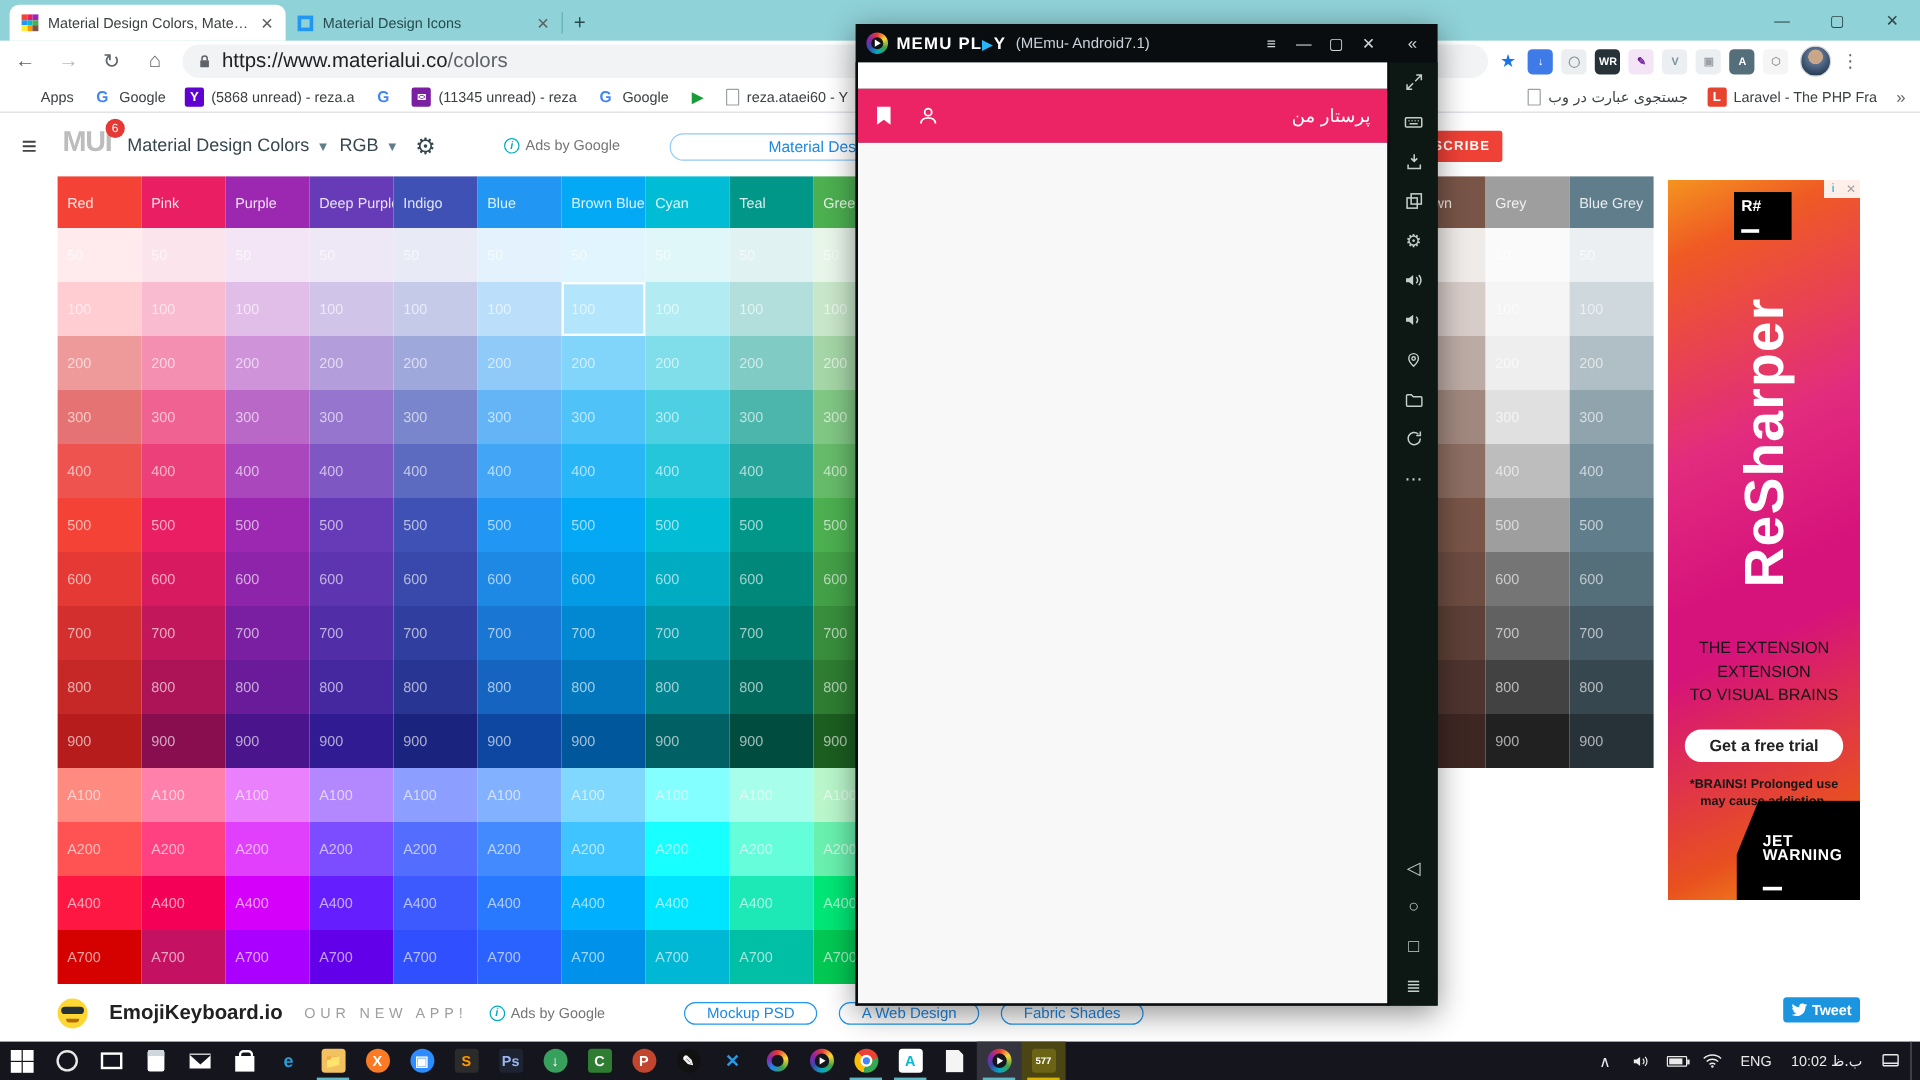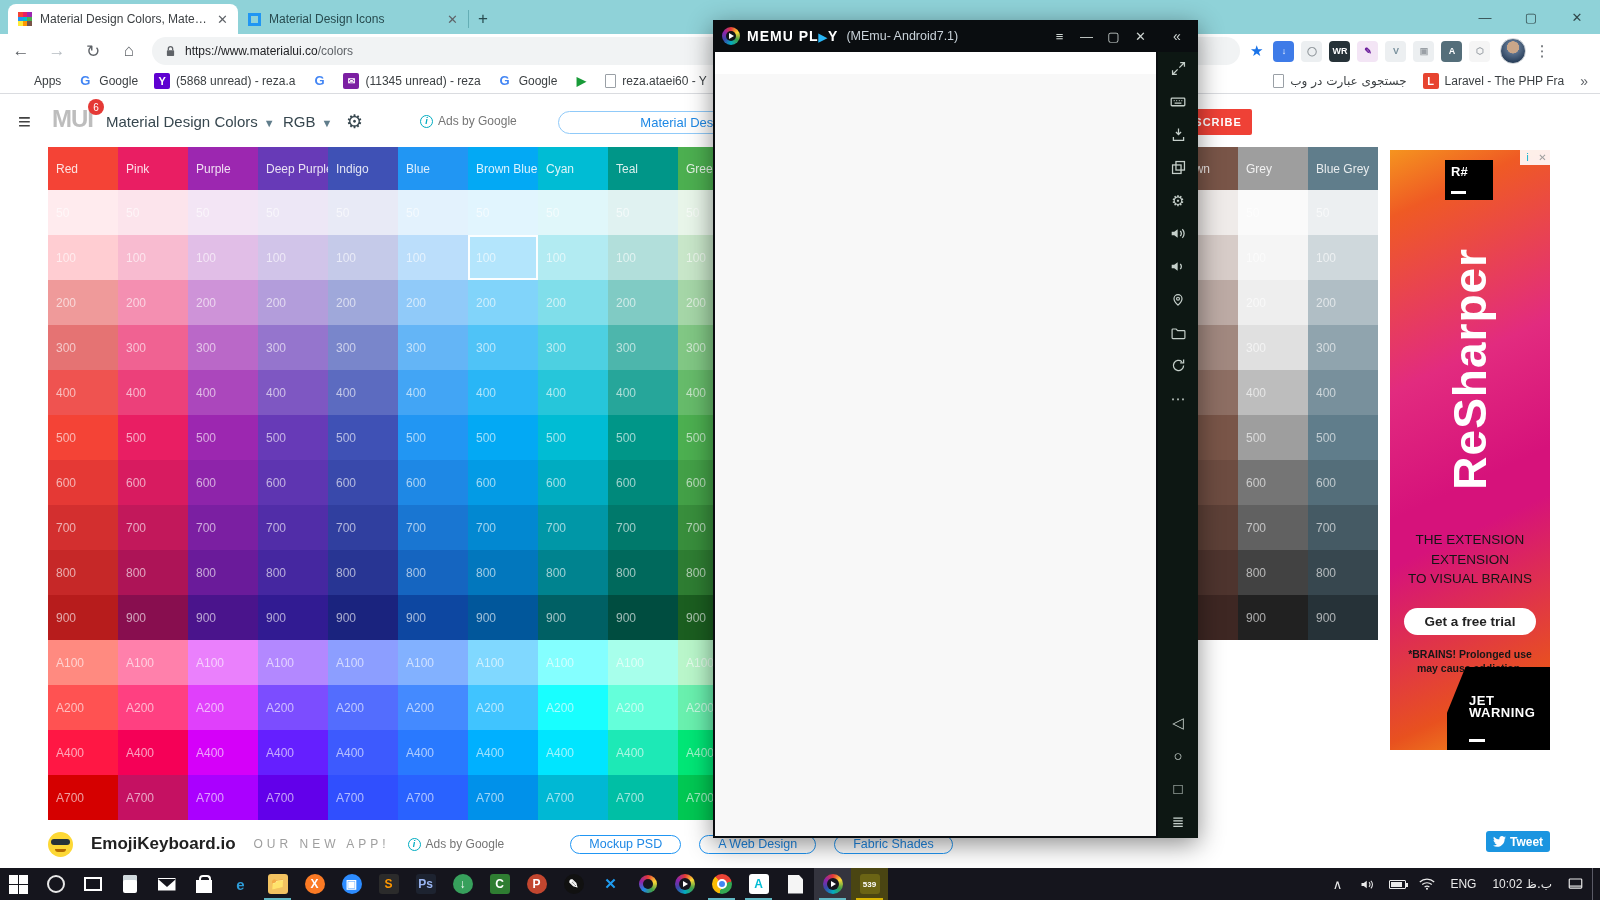--- a/index.html
+++ b/index.html
@@ -21,21 +21,21 @@
   .fav-grid i:nth-child(7){background:#ffeb3b}.fav-grid i:nth-child(8){background:#ff9800}.fav-grid i:nth-child(9){background:#795548}
   .fav-mdi{width:13px;height:13px;border:3px solid #2196f3;flex:none}
   .newtab{width:28px;height:28px;display:flex;align-items:center;justify-content:center;color:#274b4f;font-size:17px;margin-bottom:1px}
   .win-controls{position:absolute;right:0;top:0;height:34px;display:flex}
   .wc{width:46px;height:34px;display:flex;align-items:center;justify-content:center;color:#31484b;font-size:13px}
 
   .toolbar{position:absolute;left:0;top:34px;width:1600px;height:34px;background:#fff;display:flex;align-items:center}
   .nav-ic{width:30px;height:30px;display:flex;align-items:center;justify-content:center;font-size:17px;color:#5f6368;margin-left:6px}
   .nav-ic.dis{color:#b6bcc1}
   .omnibox{margin-left:8px;width:1088px;height:28px;background:#f1f3f4;border-radius:14px;display:flex;align-items:center;padding:0 12px;gap:8px}
-  .omnibox .url{font-size:12px;color:#202124}
+  .omnibox .url{font-size:17px;color:#202124}
   .omnibox .url .path{color:#5f6368}
   .star{color:#1a73e8;font-size:15px;margin-left:10px}
   .ext-row{display:flex;align-items:center;gap:7px;margin-left:10px}
   .ext{width:21px;height:21px;border-radius:4px;display:flex;align-items:center;justify-content:center;font-size:9px;font-weight:bold;color:#fff}
   .avatar{width:26px;height:26px;border-radius:50%;background:radial-gradient(circle at 50% 35%,#c9a689 30%,#5a708c 32%,#243a55 80%);margin-left:10px;border:1px solid #d0d4d8}
   .menu-dots{margin-left:8px;margin-right:10px;color:#5f6368;font-size:15px}
 
   .bookmarksbar{position:absolute;left:0;top:68px;width:1600px;height:26px;background:#fff;border-bottom:1px solid #dadce0;display:flex;align-items:center;justify-content:space-between;padding:0 12px;font-size:12px;color:#3c4043}
   .bm-side{display:flex;align-items:center;gap:16px}
   .bm{display:flex;align-items:center;gap:6px;white-space:nowrap}
@@ -663,20 +663,30 @@
         <span>≡</span>
         <span>—</span>
         <span>▢</span>
         <span>✕</span>
       </span>
       <span class="emu-collapse">«</span>
     </div>
     <div class="emu-body">
       <div class="emu-screen">
         <div class="emu-status"></div>
+        <div class="emu-appbar">
+          <svg width="15" height="17" viewBox="0 0 16 18">
+              <path d="M2 1h12v16l-6-4.6L2 17V1z" fill="#fff"></path>
+            </svg>
+          <svg width="19" height="19" viewBox="0 0 22 22">
+              <circle cx="11" cy="7.5" r="3.4" fill="none" stroke="#fff" stroke-width="1.7"></circle>
+              <path d="M4 18.5c0-3.5 3.1-5.6 7-5.6s7 2.1 7 5.6" fill="none" stroke="#fff" stroke-width="1.7"></path>
+            </svg>
+          <span class="emu-apptitle fa" dir="rtl">پرستار من</span>
+        </div>
         <div class="emu-content"></div>
       </div>
       <div class="emu-side" id="emu-side">
           <div class="sb-ic">
             <svg width="17" height="17" viewBox="0 0 20 20">
               <path d="M12 3h5v5M8 17H3v-5M17 3l-6 6M3 17l6-6"></path>
             </svg>
           </div>
           <div class="sb-ic">
             <svg width="18" height="17" viewBox="0 0 20 20">
@@ -804,21 +814,21 @@
         <div class="tb-tile active">
           <span class="tb-sq" style="background: rgb(255, 255, 255); color: rgb(0, 188, 212);">A</span>
         </div>
         <div class="tb-tile">
           <span class="doc-ic"></span>
         </div>
         <div class="tb-tile active focused">
           <span class="penta"></span>
         </div>
         <div class="tb-tile active yellow olive">
-          <span class="tb-sq" style="background: rgb(107, 100, 20); color: rgb(255, 255, 255); font-size: 8px;">539</span>
+          <span class="tb-sq" style="background: rgb(107, 100, 20); color: rgb(255, 255, 255); font-size: 8px;">577</span>
         </div>
       </div>
     <div class="tray">
       <span class="tr-ic">∧</span>
       <span class="tr-ic">
         <svg width="15" height="13" viewBox="0 0 20 16">
             <path d="M2 6v4h3l4 3V3L5 6H2z" fill="#eaeaea"></path>
             <path d="M12 5a4 4 0 010 6M14.5 3a7 7 0 010 10" stroke="#eaeaea" fill="none" stroke-width="1.4"></path>
           </svg>
       </span>

